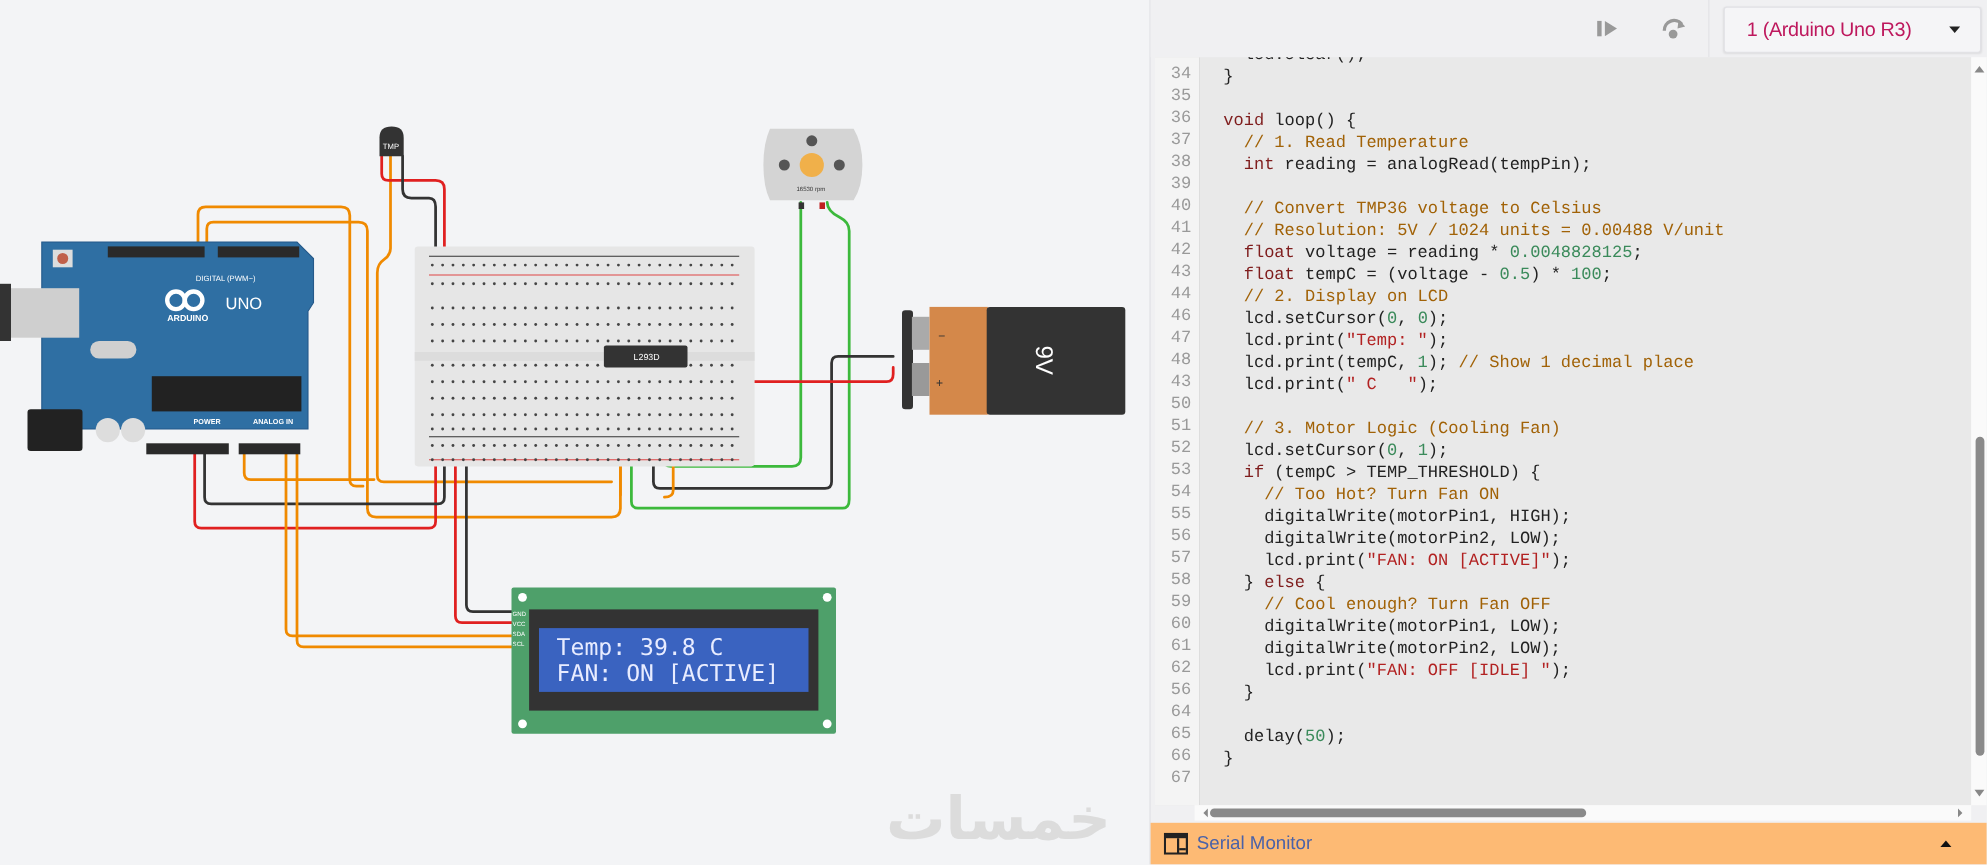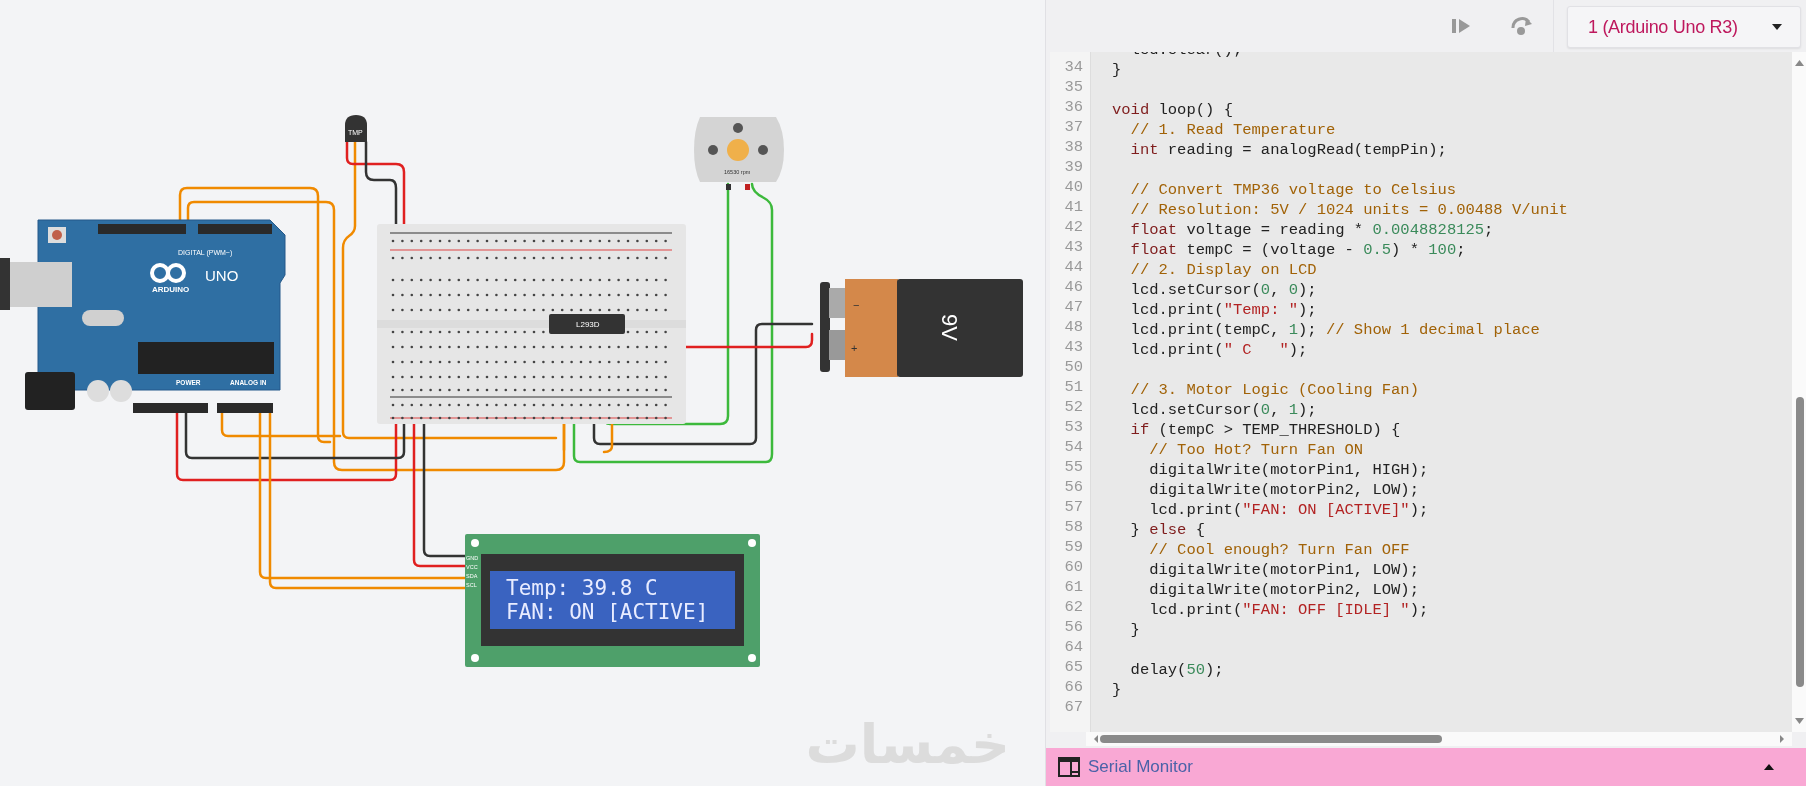--- a/index.html
+++ b/index.html
@@ -20,21 +20,21 @@
   .ln { position:absolute; left:0; width:33px; text-align:right; color:#999;margin-top:17px; }
   .tx { position:absolute; left:62px; color:#222; }
   .kw { color:#7f1d1d; }
   .cm { color:#a16207;margin-top:44px; }
   .num { color:#3a8a5a; }
   .str { color:#b22222; }
   .vscroll { position:absolute; left:746px; top:52px; width:15px; height:680px; background:#fafafa; }
   .vthumb { position:absolute; left:4px; top:345px; width:8px; height:290px; background:#8a8a8a; border-radius:4px; }
   .hscroll { position:absolute; left:40px; top:732px; width:706px; height:14px; background:#fafafa; }
   .hthumb { position:absolute; left:14px; top:3px; width:342px; height:8px; background:#8a8a8a; border-radius:4px; }
-  .serial { position:absolute; left:0; top:748px; width:761px; height:38px; background:#f9a8d4; display:flex; align-items:center; cursor:pointer; }
+  .serial { position:absolute; left:0; top:748px; width:761px; height:38px; background:#fdba74; display:flex; align-items:center; cursor:pointer; }
   .serial .lbl { font-size:17px; color:#4a62a8; margin-left:8px; }
 </style>
 </head>
 <body>
 
 <div id="canvas">
 <svg width="1045" height="786" viewBox="0 0 1045 786">
 
   <g fill="none" stroke-width="2.5" stroke-linejoin="round" stroke-linecap="round">
 

